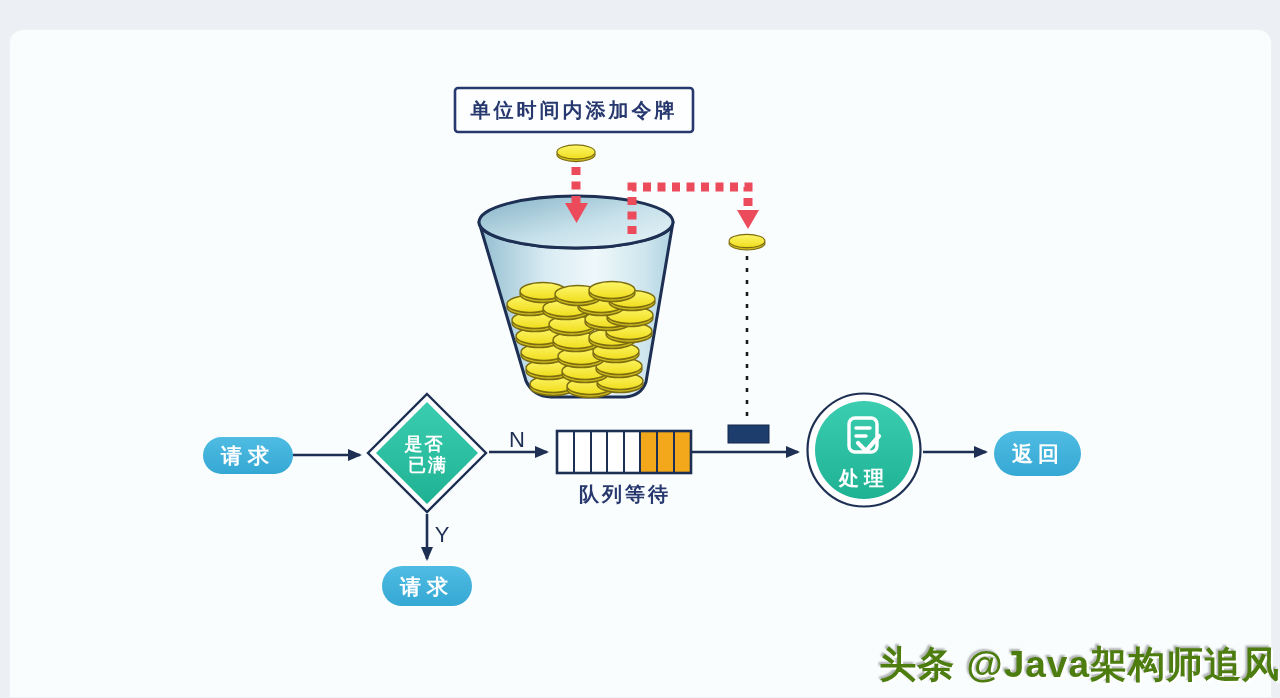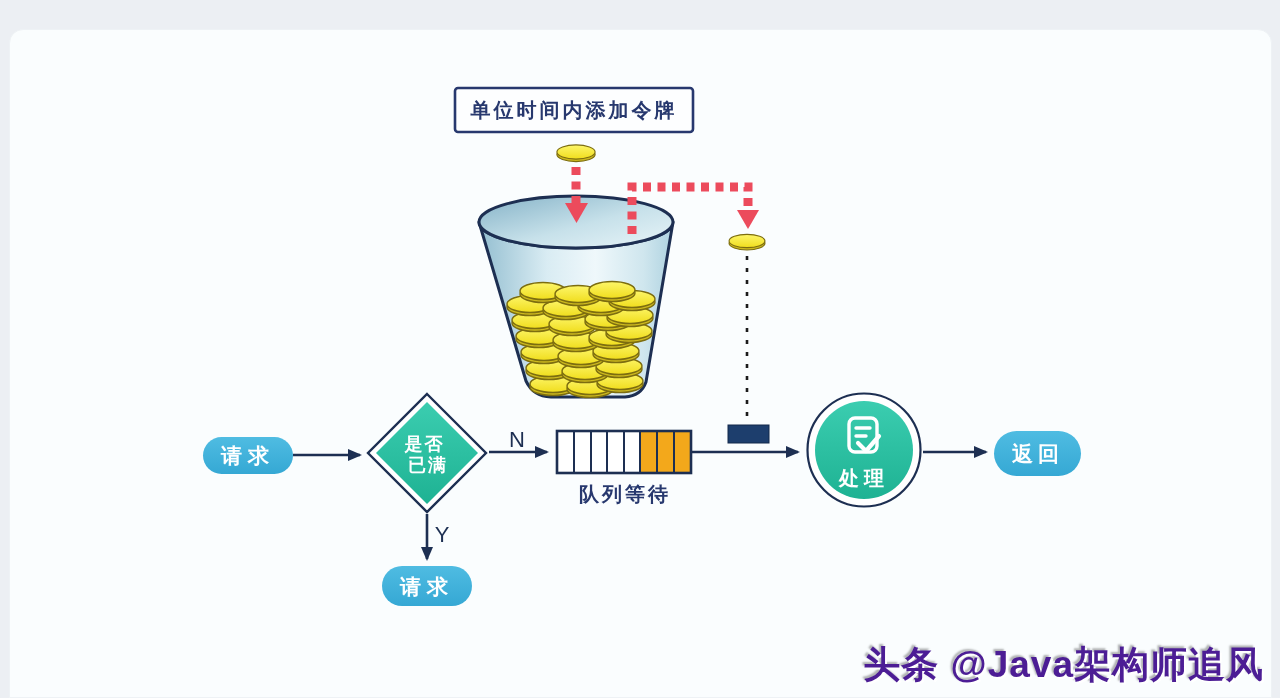--- a/index.html
+++ b/index.html
@@ -8,23 +8,23 @@
     background:#eceff3;
     font-family:"Liberation Sans","DejaVu Sans",sans-serif;
   }
   .card{
     position:absolute;left:9px;right:8px;top:29px;bottom:0;
     background:#fafdfe;border:1px solid #eef2f5;
     border-radius:14px 14px 0 0;
   }
   svg{position:absolute;left:0;top:0;}
   .watermark{
-    position:absolute;right:16px;bottom:8px;
+    position:absolute;right:0;bottom:8px;
     font-size:37px;font-weight:700;letter-spacing:1px;
-    color:#4c1d95;
+    color:#4d7c0f;
     text-shadow:2px 2px 0 #ffffff,-2px -2px 2px rgba(0,0,0,0.30);
     user-select:none;
   }
   text{font-family:"Liberation Sans","DejaVu Sans",sans-serif;}
 </style>
 </head>
 <body>
 
 <div class="card"></div>
 

